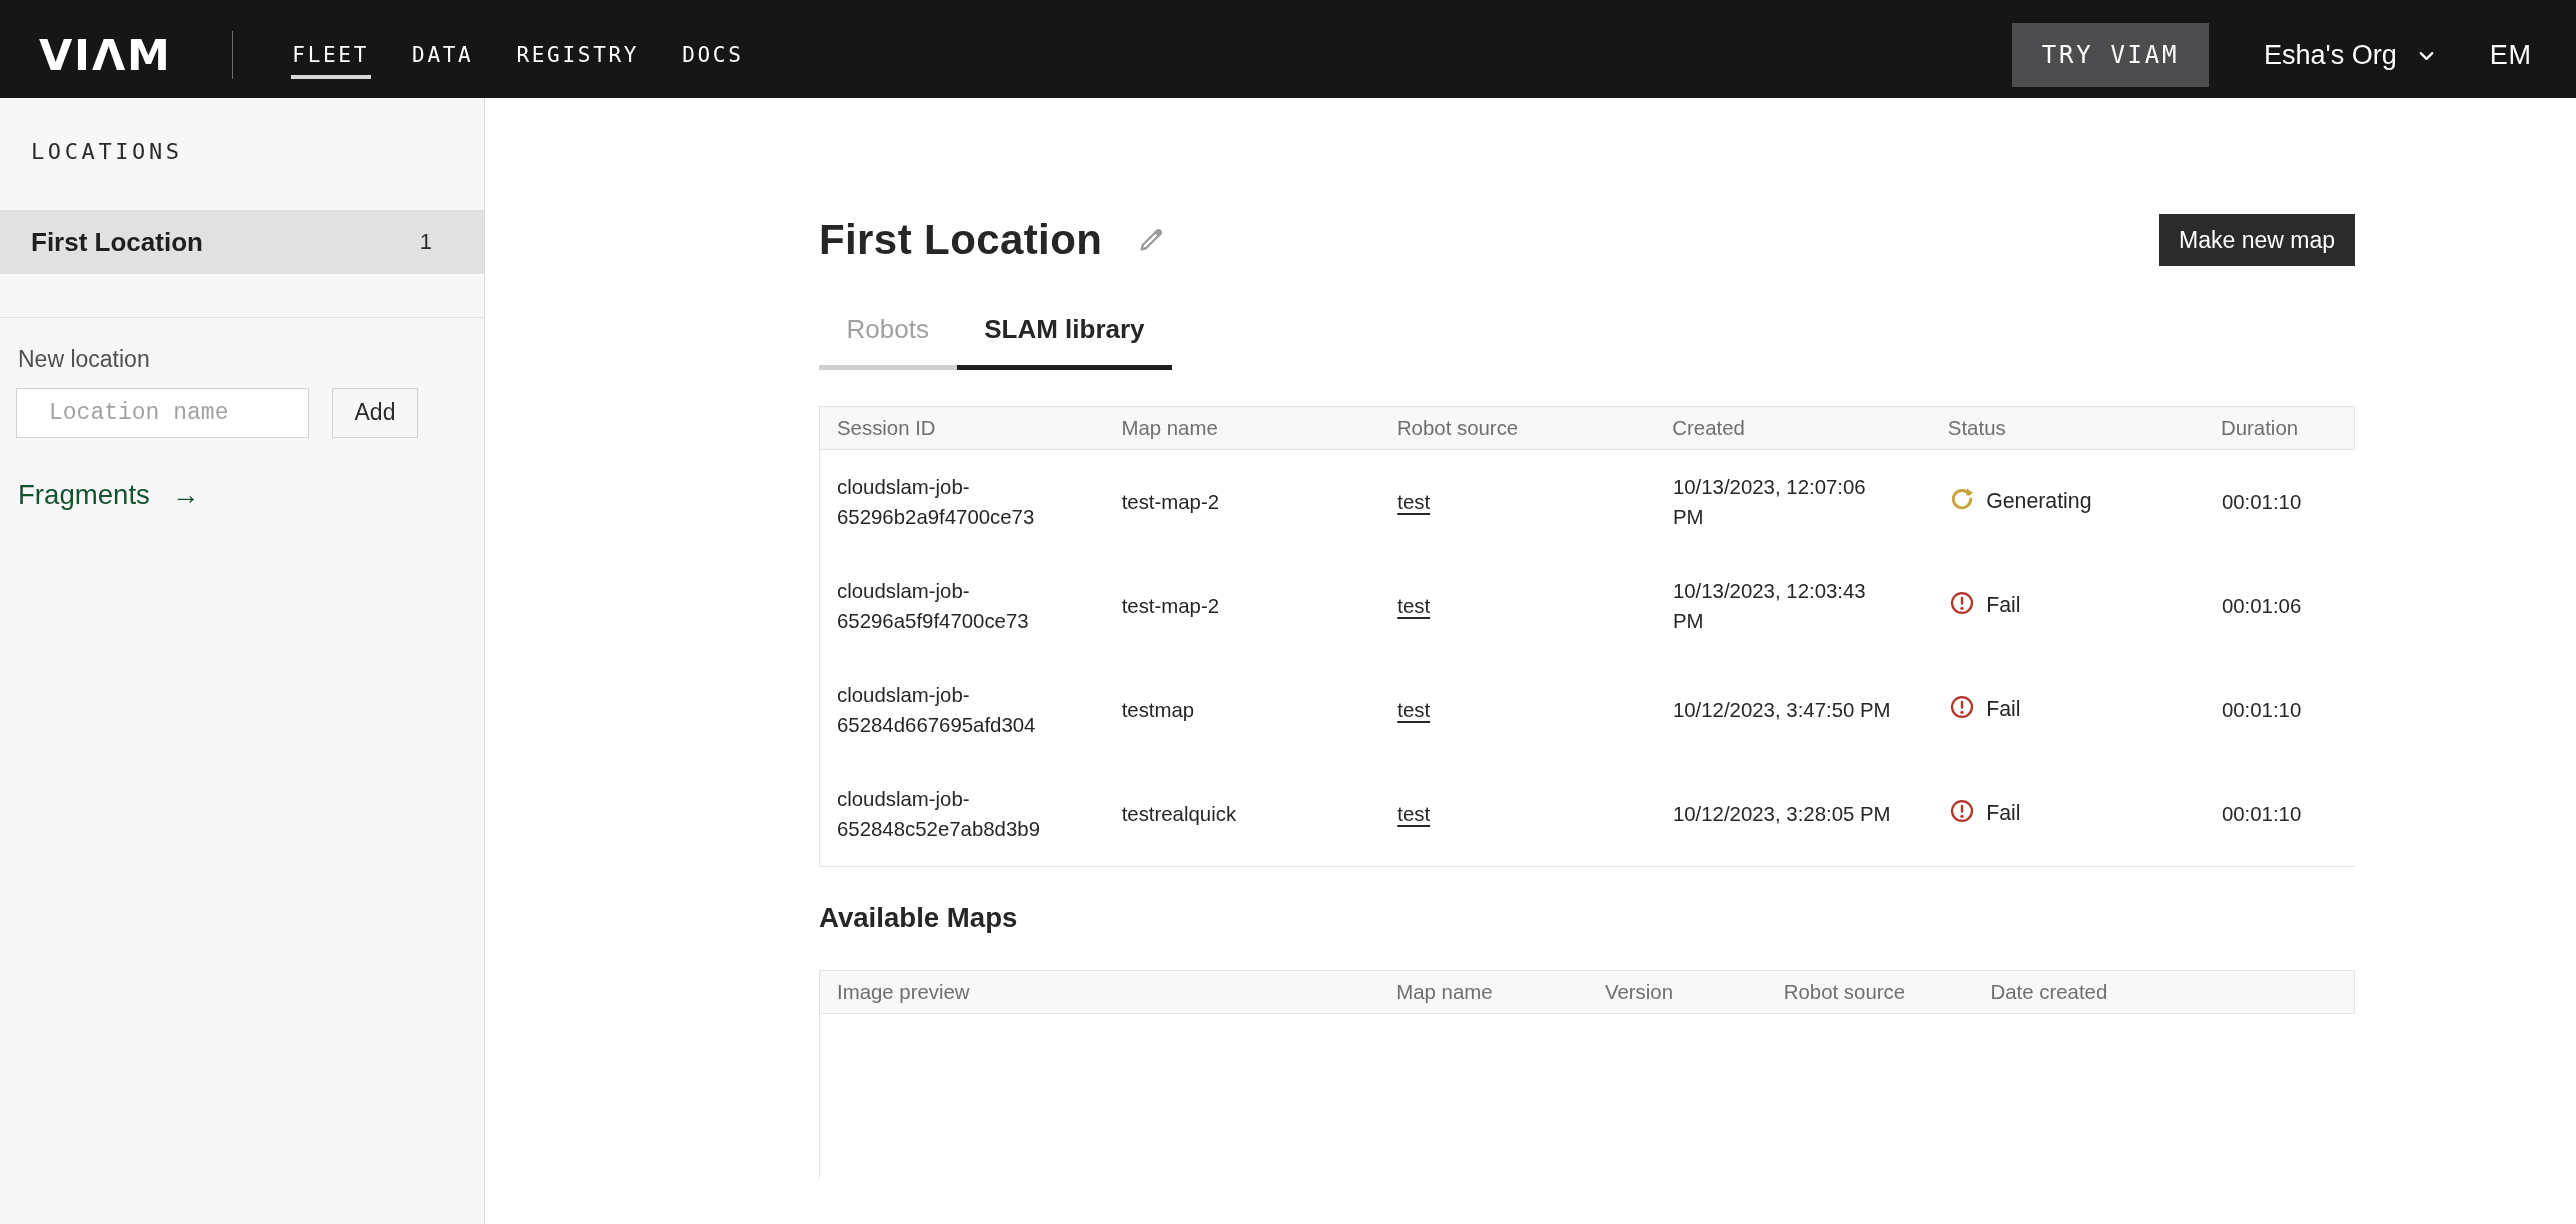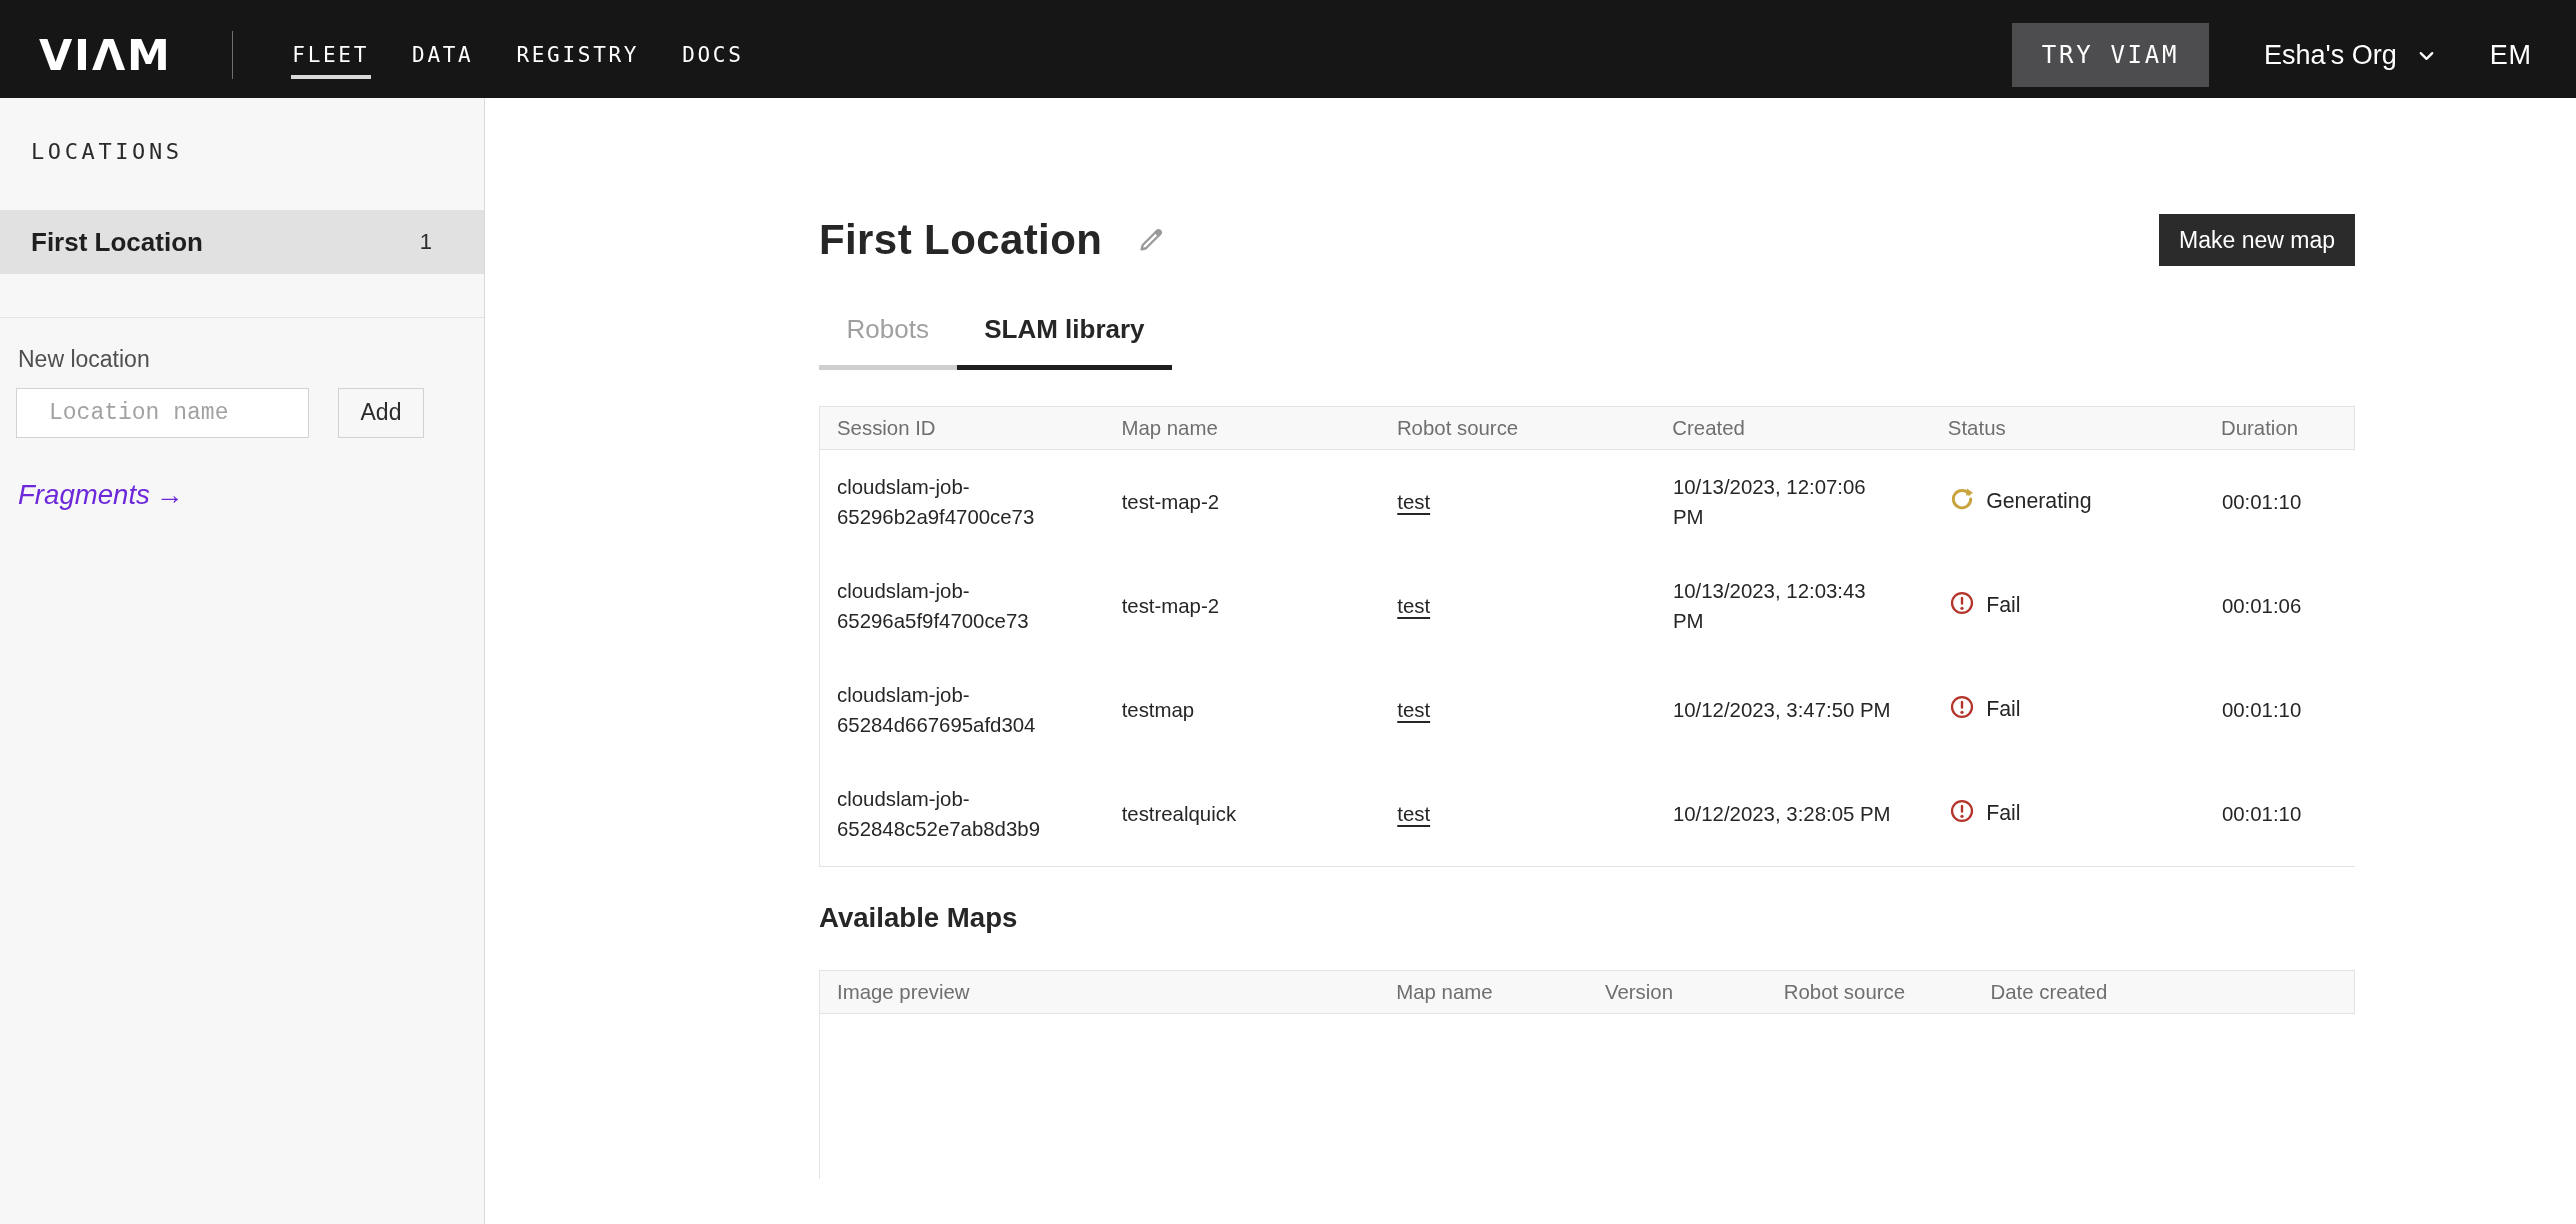--- a/index.html
+++ b/index.html
@@ -35,24 +35,24 @@
               padding:0 52px 0 31px; cursor:pointer; }
   .location-name { font-size:26px; font-weight:700; color:#1f1f1f; }
   .location-count { margin-left:auto; font-size:22px; color:#2b2b2b; }
   .sidebar-divider { border:none; border-top:1.8px solid #e3e3e3; margin-top:43px; }
   .new-location-label { font-size:23px; color:#4f4f4f; margin:28.4px 0 0 18px; }
   .new-location-row { display:flex; align-items:center; margin:14.2px 0 0 16px; }
   .location-input { width:293px; height:50px; border:1.8px solid #d2d2d2; background:#ffffff;
               font-size:23px; color:#2b2b2b; padding:0 32px; outline:none;
               font-family:Liberation Mono, monospace; }
   .location-input::placeholder { color:#a2a2a2; }
-  .add-btn { width:86px; height:50px; margin-left:29px; border:1.8px solid #d2d2d2; background:transparent;
+  .add-btn { width:86px; height:50px; margin-left:23px; border:1.8px solid #d2d2d2; background:transparent;
               font-size:23px; color:#2b2b2b; cursor:pointer; font-family:"Liberation Sans", sans-serif; }
-  .fragments-link { display:flex; align-items:center; gap:6px; margin:41px 0 0 18px; font-size:27.6px;
-              color:#6d28d9; cursor:pointer; text-decoration:none; width:max-content;font-style:italic; }
+  .fragments-link { display:flex; align-items:center; gap:22px; margin:41px 0 0 18px; font-size:27.6px;
+              color:#14532d; cursor:pointer; text-decoration:none; width:max-content; }
 
   
   .main { flex:1; padding:116px 0 0 334px; }
   .content { width:1536px; }
   .page-header { display:flex; align-items:center; }
   .page-title { font-size:42px; font-weight:600; color:#262626; letter-spacing:0.4px; }
   .edit-icon { margin-left:34px; cursor:pointer; display:flex; }
   .make-map-btn { margin-left:auto; width:196px; height:52px; background:#2b2b2b; color:#ffffff;
               border:none; font-size:23px; cursor:pointer; font-family:"Liberation Sans", sans-serif; }
   .tab-bar { display:flex; margin-top:48px; }

